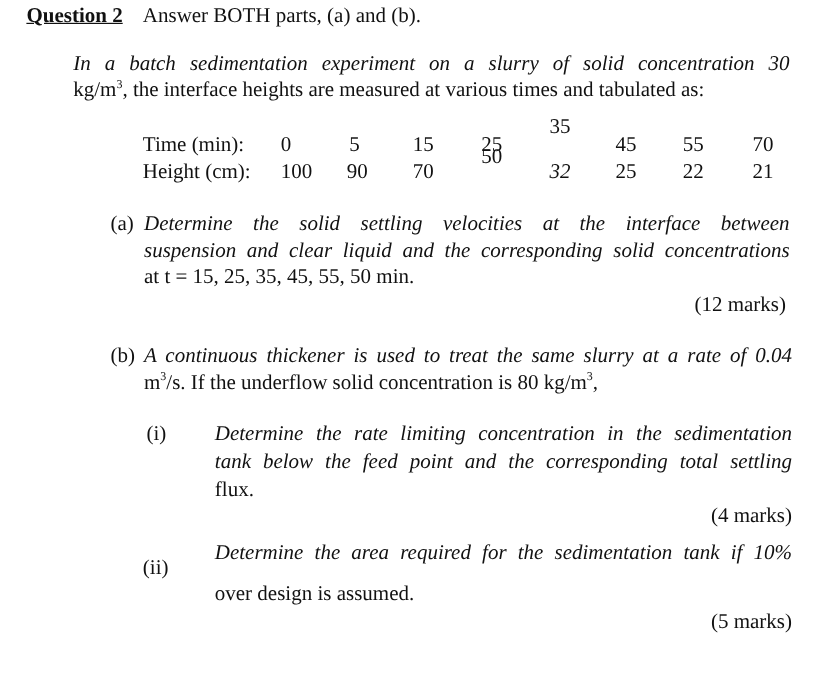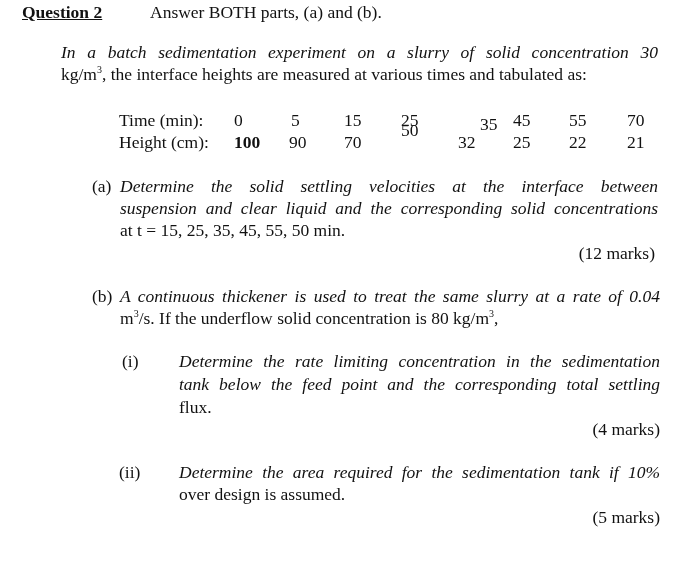--- a/index.html
+++ b/index.html
@@ -10,43 +10,43 @@
   }
   .abs { position: absolute; white-space: nowrap; }
   .qlabel { font-weight: bold; text-decoration: underline; }
   .just { text-align: justify; text-align-last: justify; white-space: normal; font-style: italic; }
   sup { font-size: 10px; vertical-align: 7px; line-height: 0; }
 </style>
 </head>
 <body>
 
 <div class="abs qlabel" style="left:6px; top:2px;margin-left:16px;">Question 2</div>
-<div class="abs" style="left:119px; top:2px;margin-left:31px;">Answer BOTH parts, (a) and (b).</div>
+<div class="abs" style="left:119px; top:2px;">Answer BOTH parts, (a) and (b).</div>
 
 <div class="abs just" style="left:61px; top:42px; width:597px;">In a batch sedimentation experiment on a slurry of solid concentration 30</div>
 <div class="abs" style="left:61px; top:64px;"><span>kg/m</span><sup>3</sup><span>, the interface heights are measured at various times and tabulated as:</span></div>
 
 <div>
   <div class="abs" style="left:119px; top:110px;">Time (min):</div>
   <div class="abs" style="left:119px; top:132px;">Height (cm):</div>
 
   <div class="abs" style="left:234px; top:110px;">0</div>
   <div class="abs" style="left:291px; top:110px;">5</div>
   <div class="abs" style="left:344px; top:110px;">15</div>
   <div class="abs" style="left:401px; top:110px;">25</div>
-  <div class="abs" style="left:458px; top:114px;margin-left:22px;">35</div>
+  <div class="abs" style="left:458px; top:95px;">35</div>
   <div class="abs" style="left:513px; top:110px;">45</div>
   <div class="abs" style="left:569px; top:110px;">55</div>
   <div class="abs" style="left:627px; top:110px;">70</div>
 
-  <div class="abs" style="left:234px; top:132px;font-weight:bold;">100</div>
+  <div class="abs" style="left:234px; top:132px;">100</div>
   <div class="abs" style="left:289px; top:132px;">90</div>
   <div class="abs" style="left:344px; top:132px;">70</div>
   <div class="abs" style="left:401px; top:120px;text-align:right;">50</div>
-  <div class="abs" style="left:458px; top:132px;">32</div>
+  <div class="abs" style="left:458px; top:132px;font-style:italic;">32</div>
   <div class="abs" style="left:513px; top:132px;">25</div>
   <div class="abs" style="left:569px; top:132px;">22</div>
   <div class="abs" style="left:627px; top:132px;">21</div>
 </div>
 
 <div class="abs" style="left:92px; top:176px;">(a)</div>
 <div class="abs just" style="left:120px; top:176px; width:538px;">Determine the solid settling velocities at the interface between</div>
 <div class="abs just" style="left:120px; top:198px; width:538px;">suspension and clear liquid and the corresponding solid concentrations</div>
 <div class="abs" style="left:120px; top:220px;">at t = 15, 25, 35, 45, 55, 50 min.</div>
 <div class="abs" style="right:36px; top:243px;margin-left:45px;">(12 marks)</div>
@@ -55,15 +55,15 @@
 <div class="abs just" style="left:120px; top:286px; width:540px;">A continuous thickener is used to treat the same slurry at a rate of 0.04</div>
 <div class="abs" style="left:120px; top:308px;"><span>m</span><sup>3</sup><span>/s. If the underflow solid concentration is 80 kg/m</span><sup>3</sup><span>,</span></div>
 
 <div class="abs" style="left:122px; top:351px;">(i)</div>
 <div class="abs just" style="left:179px; top:351px; width:481px;">Determine the rate limiting concentration in the sedimentation</div>
 <div class="abs just" style="left:179px; top:374px; width:481px;">tank below the feed point and the corresponding total settling</div>
 <div class="abs" style="left:179px; top:397px;">flux.</div>
 <div class="abs" style="right:31px; top:419px;">(4 marks)</div>
 
 <div class="abs" style="left:119px; top:462px;">(ii)</div>
-<div class="abs just" style="left:179px; top:462px; width:481px;">Determine the area required for the sedimentation tank if 10%</div>
+<div class="abs just" style="left:179px; top:450px; width:481px;">Determine the area required for the sedimentation tank if 10%</div>
 <div class="abs" style="left:179px; top:484px;">over design is assumed.</div>
 <div class="abs" style="right:31px; top:507px;">(5 marks)</div>
 
 </body></html>

